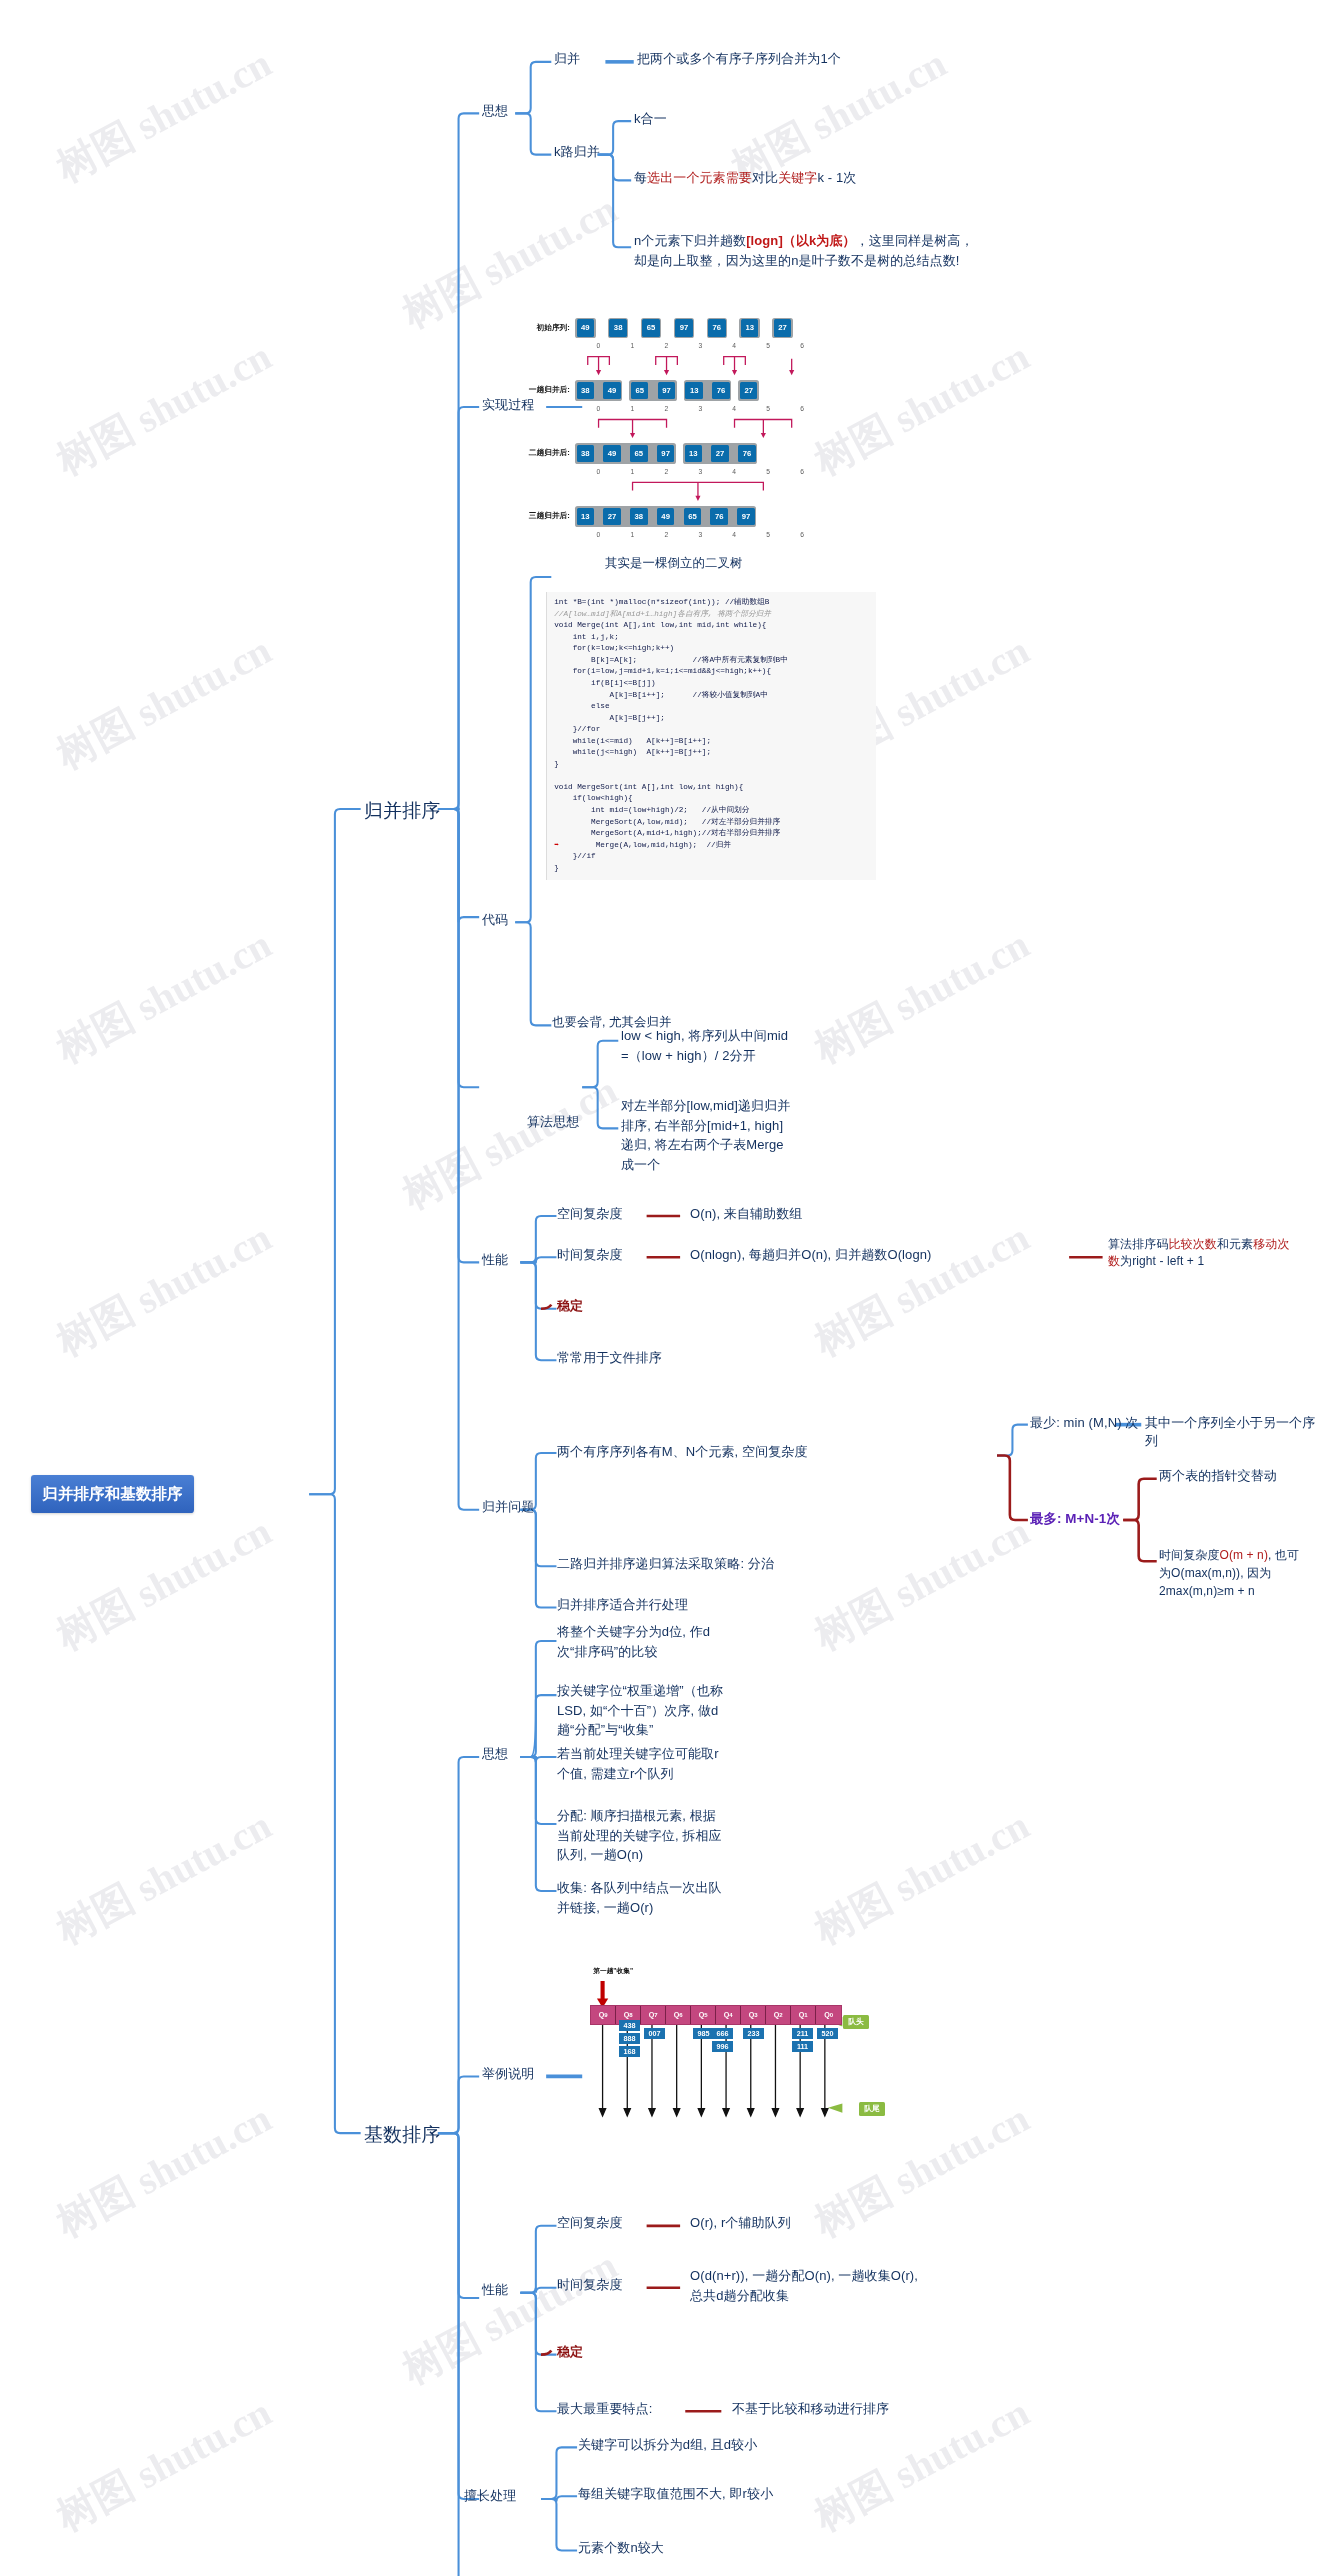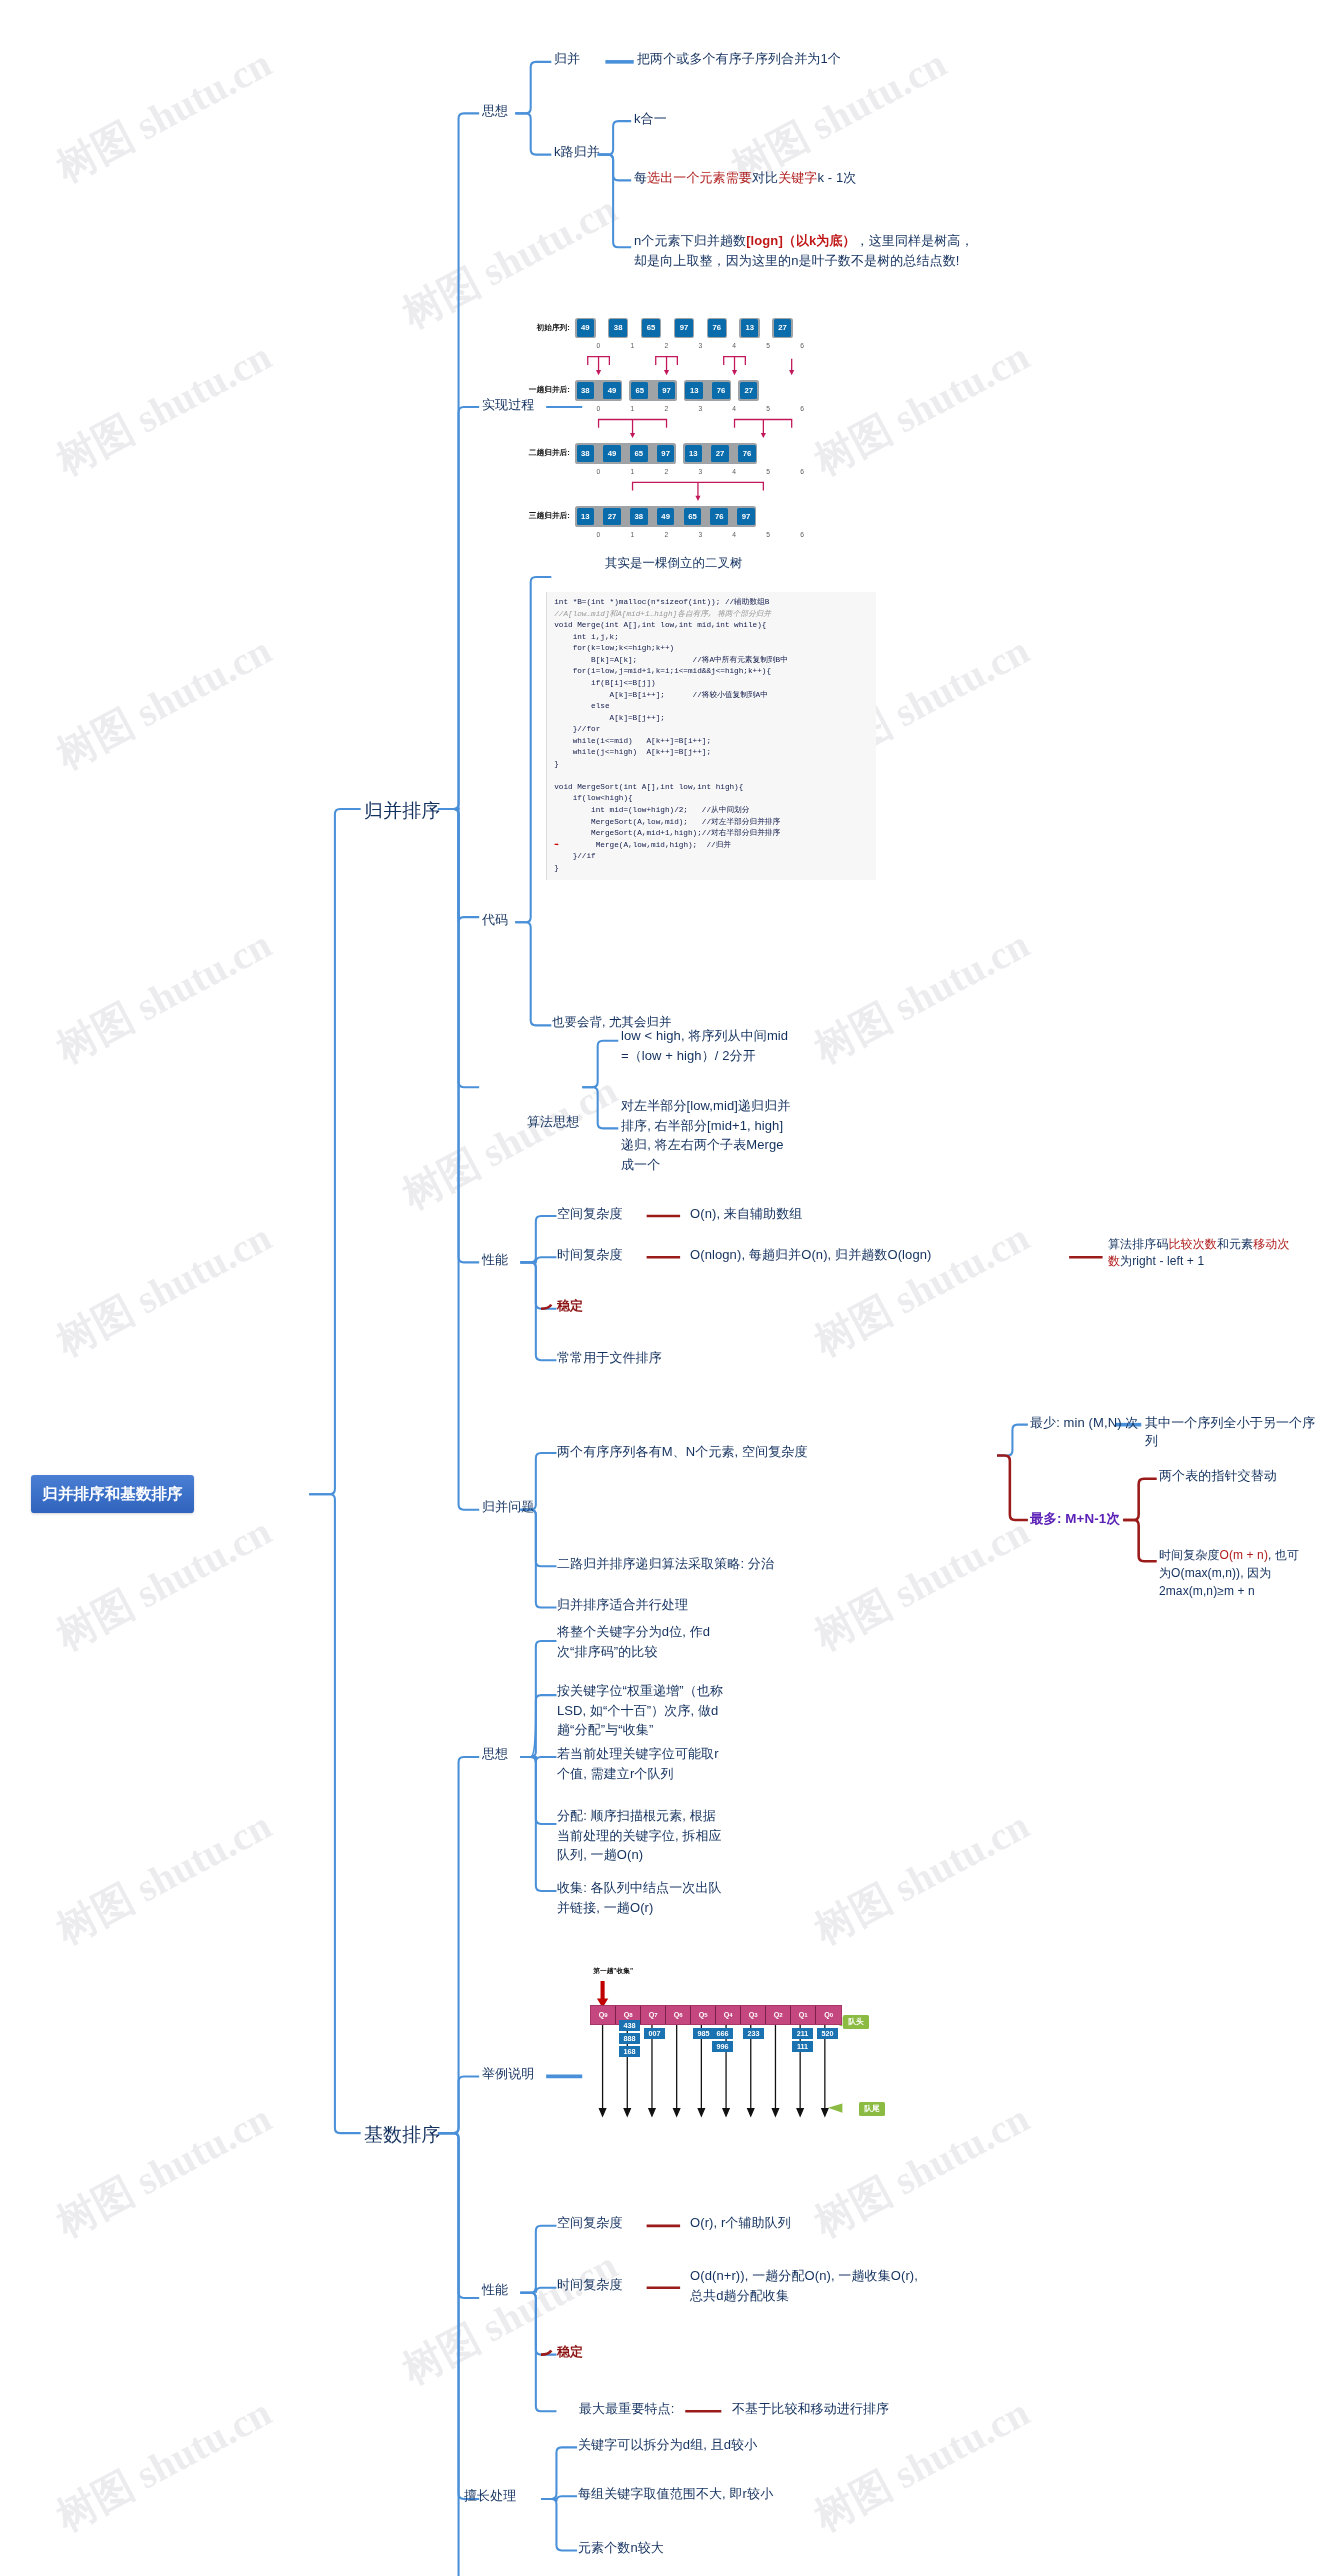--- a/index.html
+++ b/index.html
@@ -561,21 +561,21 @@
   <div class="node" style="left:482px; top:2281px;">性能</div>
 
   <div class="node" style="left:557px; top:2214px;">空间复杂度</div>
   <div class="node" style="left:690px; top:2214px;">O(r), r个辅助队列</div>
 
   <div class="node" style="left:557px; top:2276px;">时间复杂度</div>
   <div class="node" style="left:690px; top:2266px; width:237px; line-height:1.5;">O(d(n+r)), 一趟分配O(n), 一趟收集O(r), 总共d趟分配收集</div>
 
   <div class="node stable" style="left:557px; top:2343px; font-weight:bold;">稳定</div>
 
-  <div class="node" style="left:579px; top:2400px;">最大最重要特点:</div>
+  <div class="node" style="left:557px; top:2400px;">最大最重要特点:</div>
   <div class="node" style="left:732px; top:2400px;">不基于比较和移动进行排序</div>
 
   <div class="node" style="left:464px; top:2487px;">擅长处理</div>
   <div class="node" style="left:578px; top:2436px;">关键字可以拆分为d组, 且d较小</div>
   <div class="node" style="left:578px; top:2485px;">每组关键字取值范围不大, 即r较小</div>
   <div class="node" style="left:578px; top:2539px;">元素个数n较大</div>
 
 </div>
 
 

